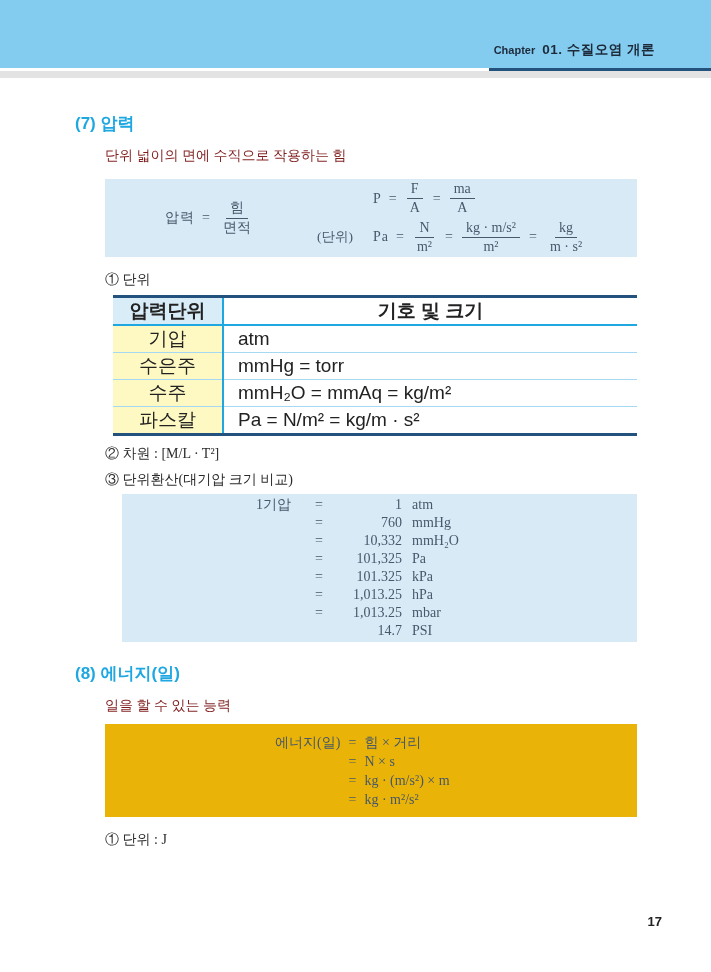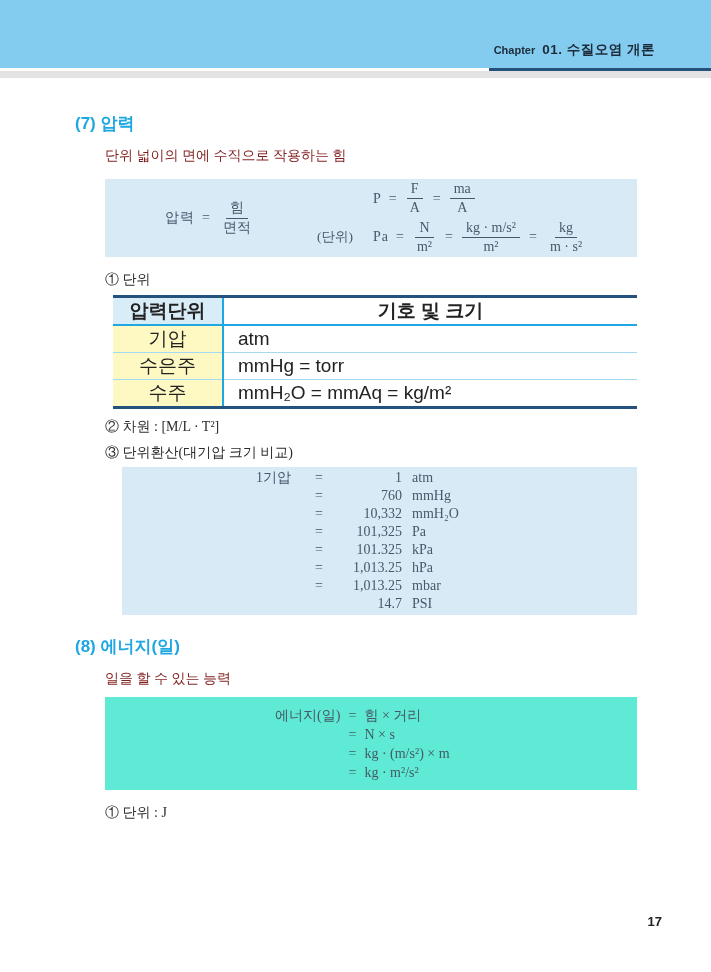--- a/index.html
+++ b/index.html
@@ -104,21 +104,21 @@
     font-size:14px;line-height:18px;align-items:baseline;
   }
   .conv-lhs{text-align:left;}
   .conv-eq{text-align:center;}
   .conv-val{text-align:right;padding-right:10px;}
   .conv-unit{text-align:left;}
 
   
   .energy-box{
     margin:8px 0 0 105px;width:532px;height:93px;
-    background:#5eead4;color:#46586a;
+    background:#eab308;color:#46586a;
     display:flex;flex-direction:column;justify-content:center;
   }
   .energy{width:fit-content;margin:0 auto;transform:translateX(-14px);}
   .erow{
     display:grid;grid-template-columns:76px 24px auto;
     font-size:14px;line-height:19px;align-items:baseline;
   }
   .elhs{text-align:right;}
   .eeq{text-align:center;}
   .erhs{text-align:left;}
@@ -215,20 +215,24 @@
         <td class="c2">atm</td>
       </tr>
       <tr>
         <td class="c1">수은주</td>
         <td class="c2">mmHg  =  torr</td>
       </tr>
       <tr>
         <td class="c1">수주</td>
         <td class="c2">mmH₂O  =  mmAq  =  kg/m²</td>
       </tr>
+      <tr>
+        <td class="c1">파스칼</td>
+        <td class="c2">Pa  =  N/m²  =  kg/m · s²</td>
+      </tr>
     </tbody>
   </table>
 
   <p class="note-item mid">② 차원 : [M/L · T²]</p>
   <p class="note-item tight">③ 단위환산(대기압 크기 비교)</p>
 
   <div class="conv-box">
     <div class="conv">
       <div class="conv-row">
         <span class="conv-lhs">1기압</span>

